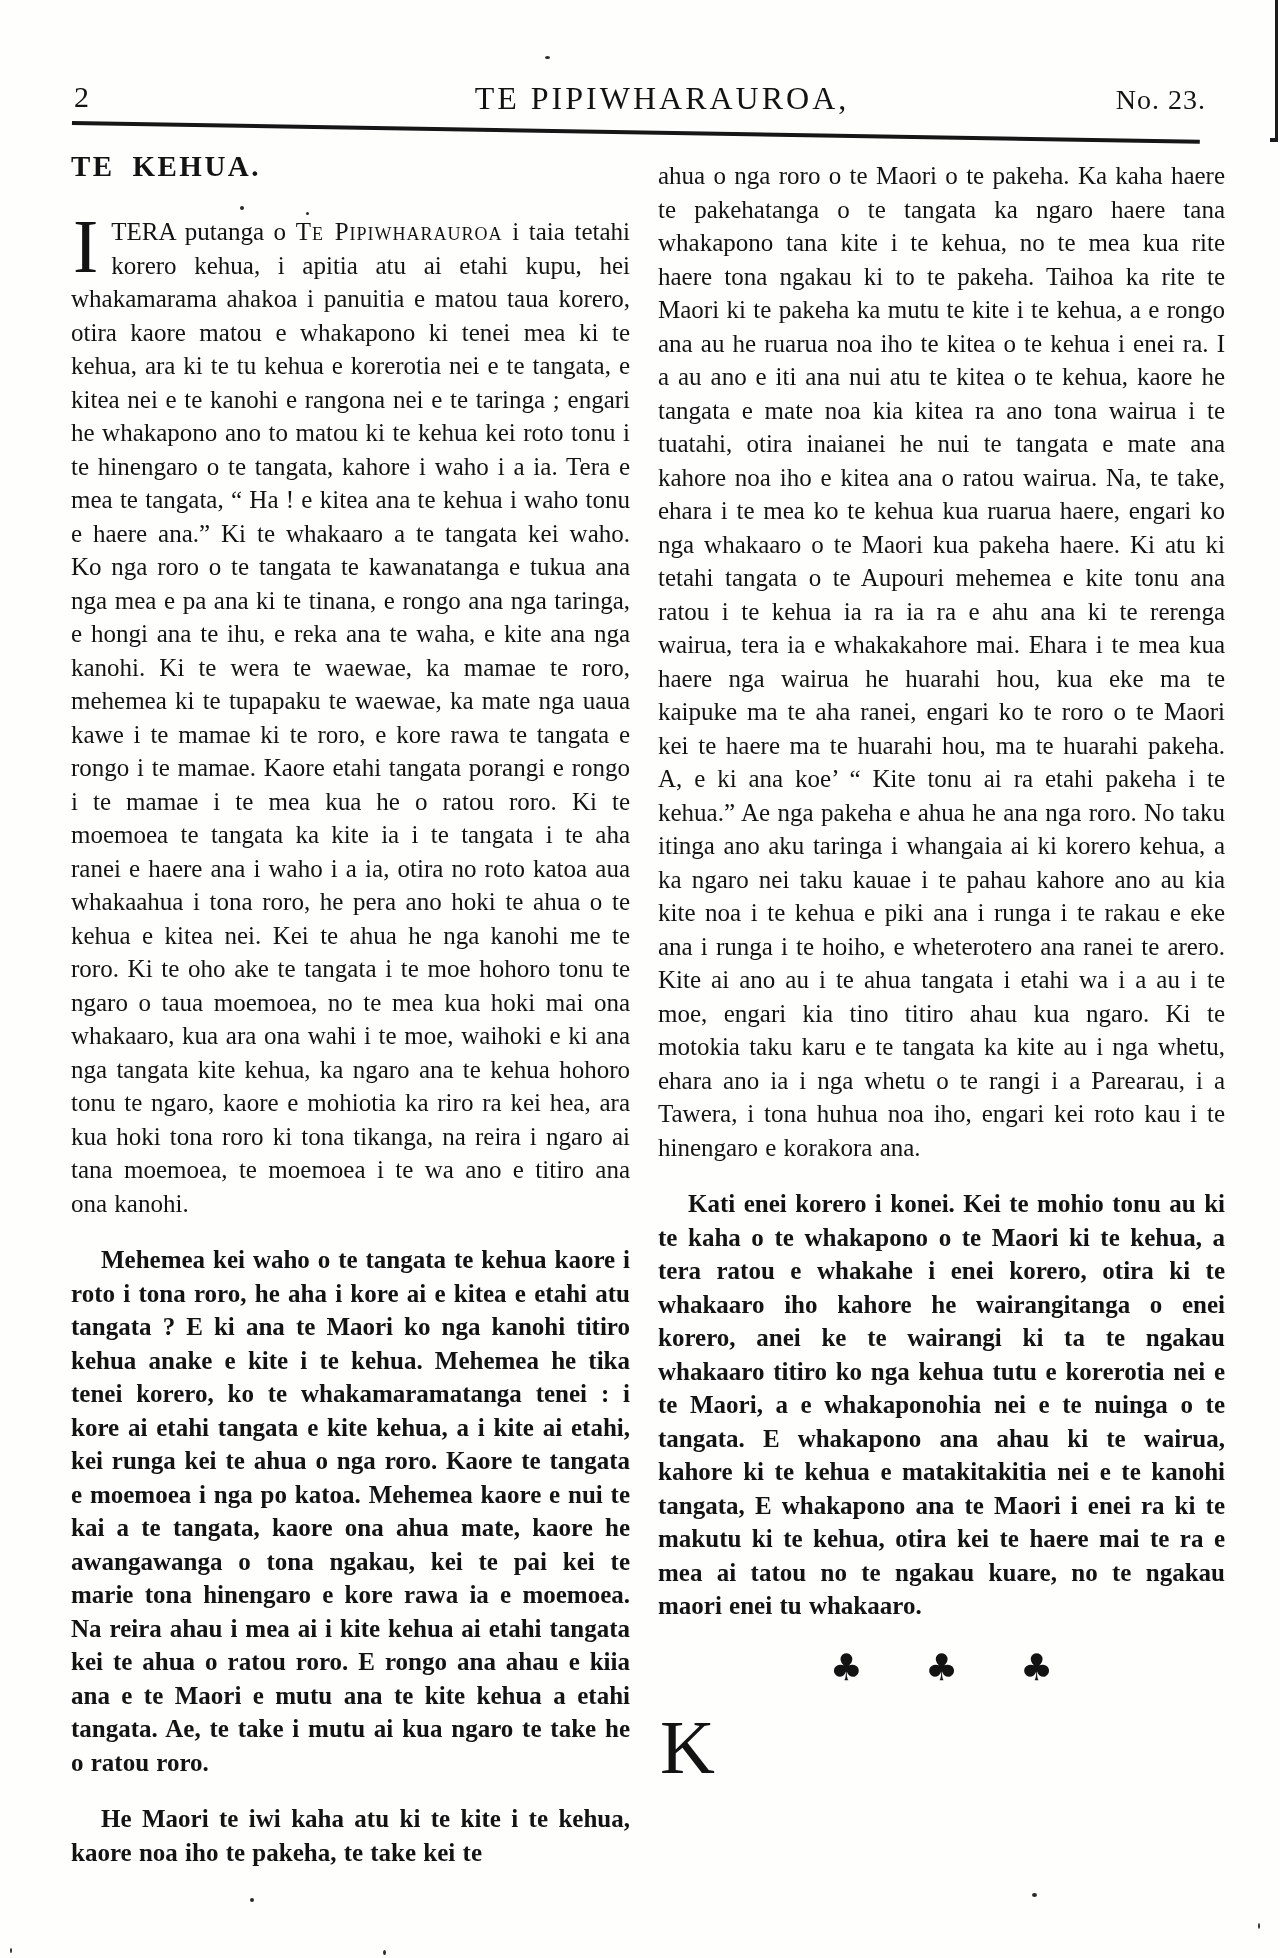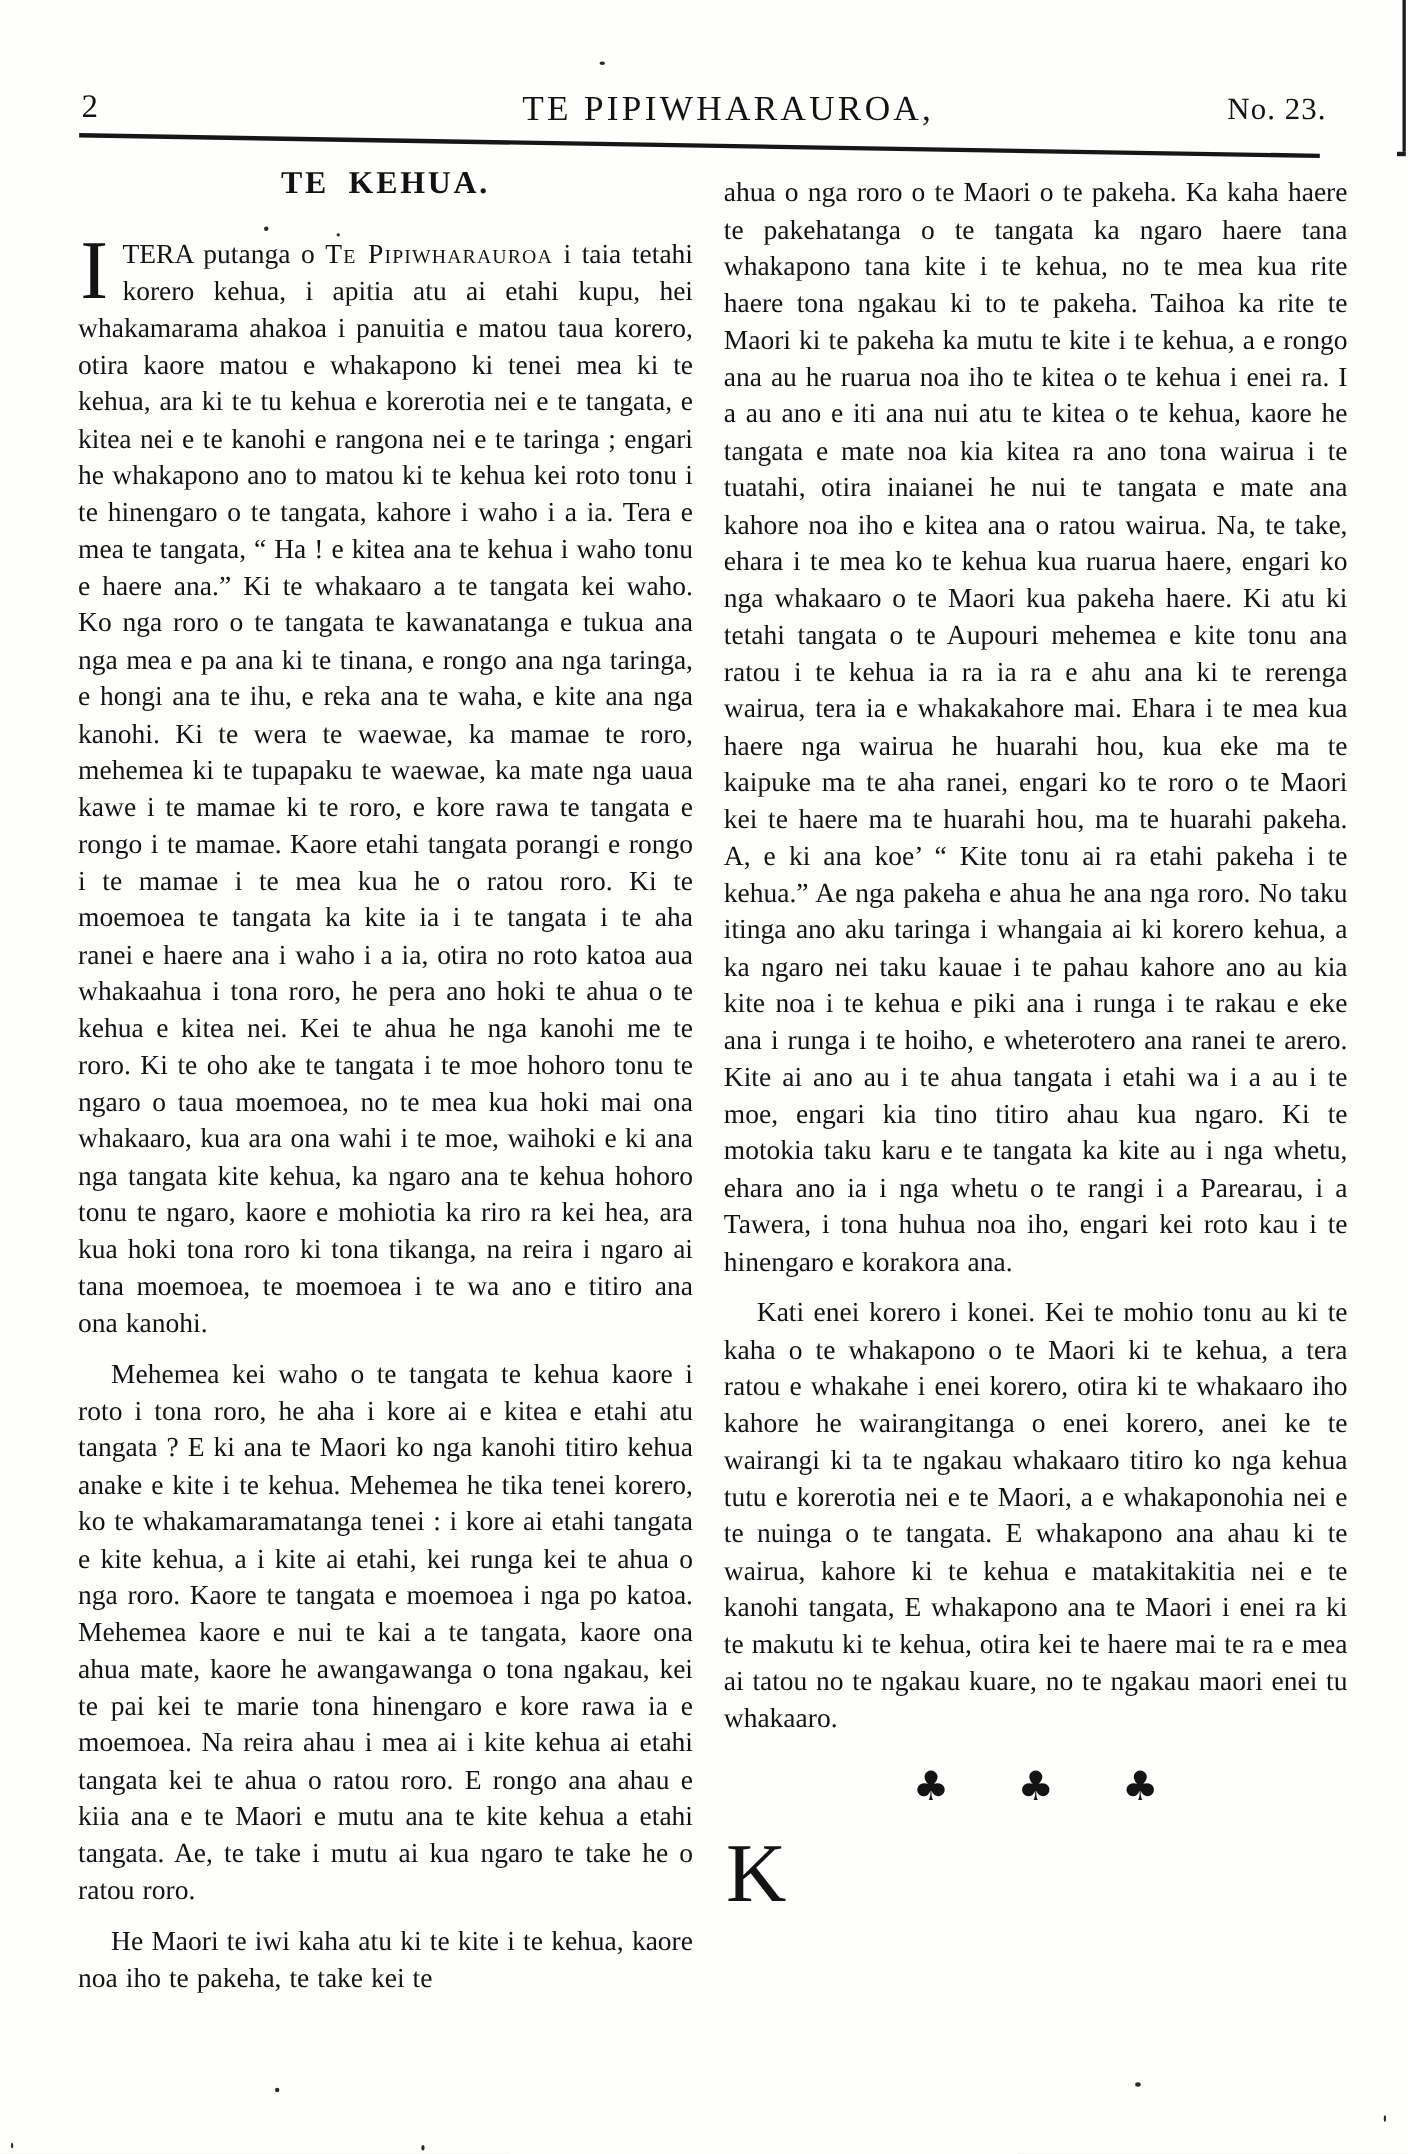--- a/index.html
+++ b/index.html
@@ -50,25 +50,24 @@
     text-align: justify;
     word-spacing: 1px;
   }
   .col-left  { left: 71px;  top: 151px; width: 559px; }
   .col-right { left: 658px; top: 159px; width: 567px; }
 
   .article-title {
     font-size: 29px; line-height: 30px;
     font-weight: bold;
     letter-spacing: 2.5px; word-spacing: 8px;
-    text-align: center;
     margin: 0 0 34px 0;
   }
   p { margin: 0; }
-  p.indent { text-indent: 30px; margin-top: 13px; }
+  p.indent { text-indent: 30px; margin-top: 23px; font-weight: bold; }
   p.cont { margin-top: 0; }
 
   .dropcap {
     float: left;
     font-size: 76px;
     line-height: 58px;
     height: 58px;
     padding: 2px 13px 0 2px;
   }
   .smallcaps { font-variant: small-caps; letter-spacing: 1px; }

